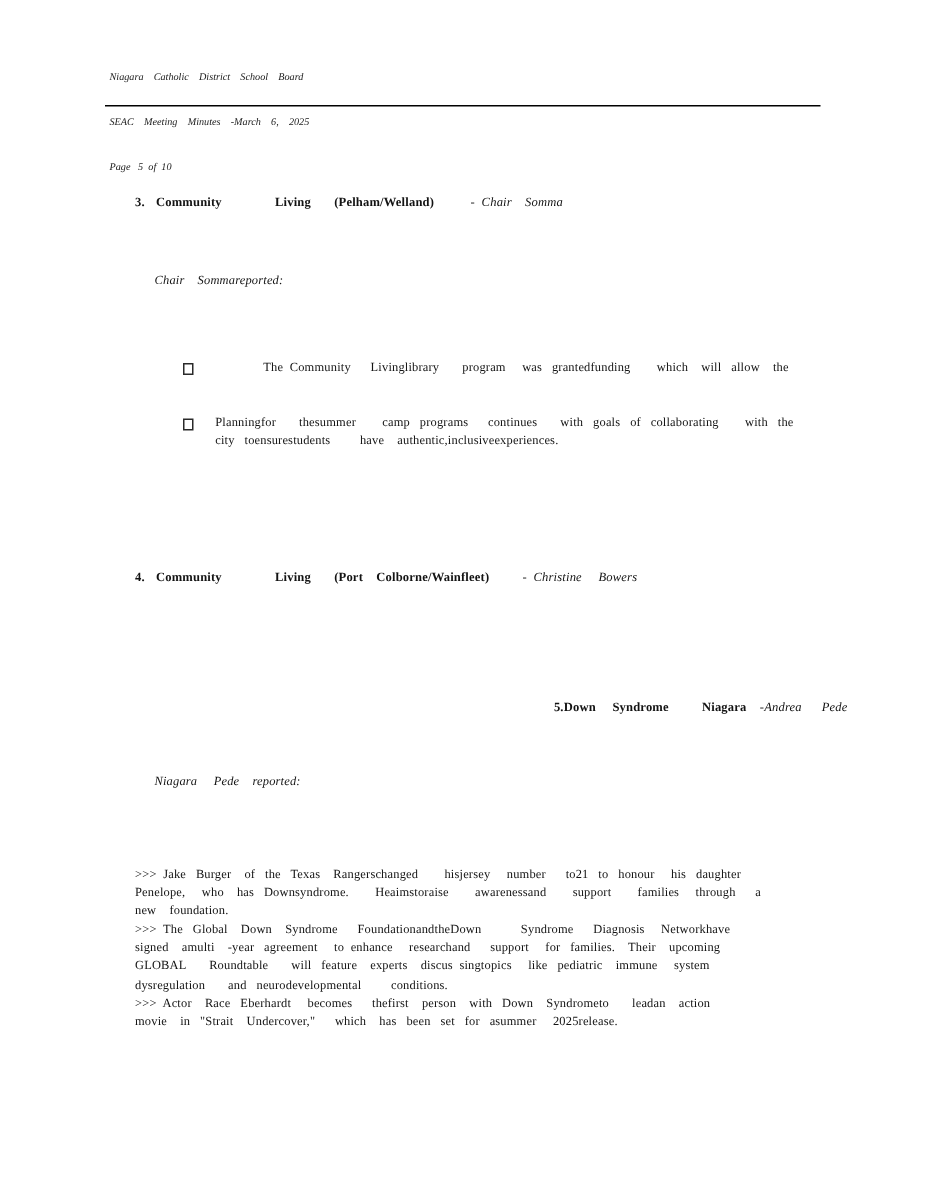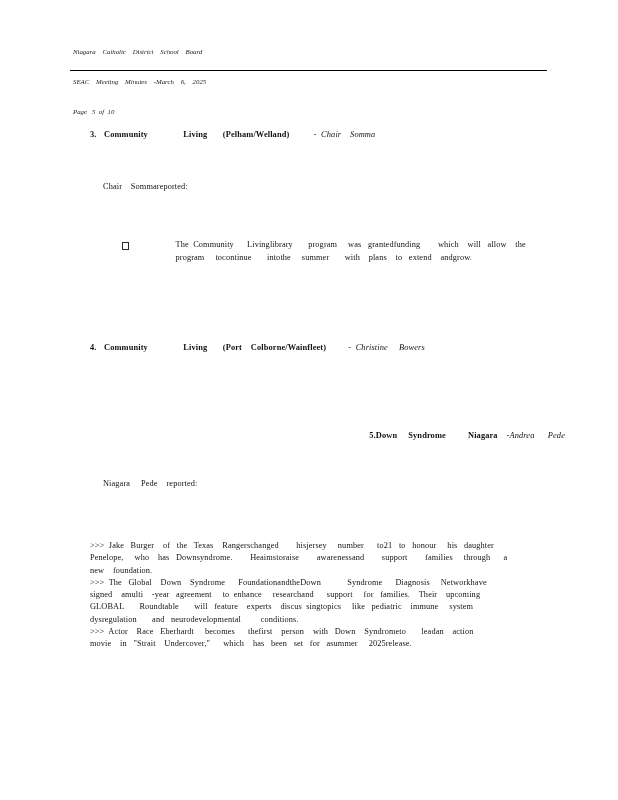--- a/index.html
+++ b/index.html
@@ -37,21 +37,21 @@
     font-size: 8.3px;
     line-height: 12.3px;
     letter-spacing: 0.12px;
     white-space: pre;
   }
   .content div { white-space: pre; }
   .sec-head { font-weight: bold; font-size: 8.4px; }
   .sec-num { display: inline-block; width: 14px; }
   .presenter { font-weight: normal; font-style: italic; }
   .bold { font-weight: bold; }
-  .indent { margin-left: 13px; }
+  .indent { margin-left: 13px; font-style: italic; }
   .mt9  { margin-top: 9px; gap: 32px; }
   .mt12 { margin-top: 12px; }
   .mt13 { margin-top: 13px; }
   .mt14 { margin-top: 14px; }
   .mt15 { margin-top: 15px; }
   .mt26 { margin-top: 26px; text-align: right; }
   .mt29 { margin-top: 29px; }
   .bullet-row { display: flex; margin-left: 32px; }
   .checkbox-icon {
     flex: none;
@@ -75,21 +75,25 @@
   <div class="rule"></div>
 
   <div class="content">
 
     
     <div class="sec-head"><span class="sec-num">3.</span><span>Community                Living       (Pelham/Welland)</span><span class="presenter">           -  Chair    Somma</span></div>
     <div class="indent mt15">Chair    Sommareported:</div>
 
     <div class="bullet-row mt9">
       <span class="checkbox-icon"></span>
-      <div><div>The  Community      Livinglibrary       program     was   grantedfunding        which    will   allow    the</div><div>program     tocontinue       intothe     summer       with    plans    to   extend    andgrow.</div></div>
+      <div><div>The  Community      Livinglibrary       program     was   grantedfunding        which    will   allow    the</div></div>
+    </div>
+    <div class="bullet-row">
+      <span class="checkbox-icon"></span>
+      <div><div>Planningfor       thesummer        camp   programs      continues       with   goals   of   collaborating        with   the</div><div>city   toensurestudents         have    authentic,inclusiveexperiences.</div></div>
     </div>
 
     
     <div class="sec-head mt29"><span class="sec-num">4.</span><span>Community                Living       (Port    Colborne/Wainfleet)</span><span class="presenter">          -  Christine     Bowers</span></div>
 
     
     <div class="sec-head mt26"><span class="sec-num">5.</span><span>Down     Syndrome          Niagara</span><span class="presenter">    -Andrea      Pede</span></div>
     <div class="indent mt12">Niagara     Pede    reported:</div>
 
     

